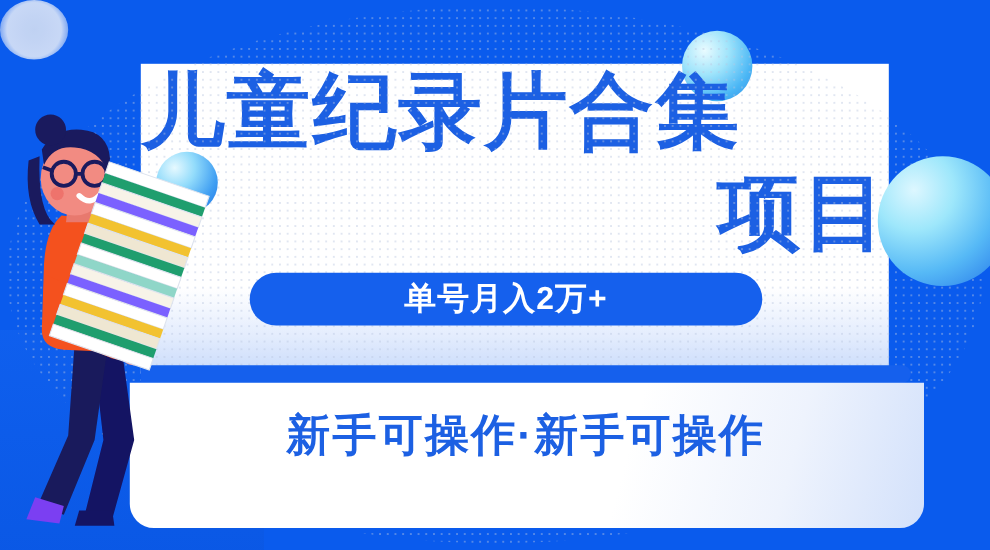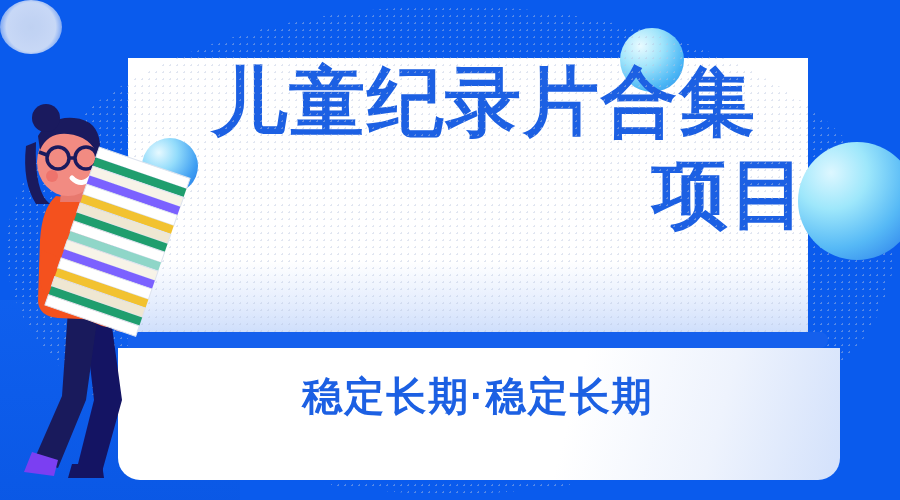--- a/index.html
+++ b/index.html
@@ -62,24 +62,23 @@
   
   .card-bottom{
     position:absolute;left:118px;top:348px;width:722px;height:132px;
     background:linear-gradient(105deg,#ffffff 0%,#ffffff 62%,#eef3fd 82%,#d3e1fb 100%);
     border-radius:0 0 22px 22px;
   }
 
   
   .title{
     position:absolute;left:128px;top:60px;width:660px;
-    text-align:center;color:#1c60e3;
+    text-align:left;color:#1c60e3;
     font-size:76px;line-height:84px;font-weight:700;letter-spacing:2px;
     white-space:nowrap;
-    padding-left:26px;
   }
   .title-l2{
     position:absolute;left:128px;top:152px;width:680px;
     text-align:right;color:#1c60e3;
     font-size:76px;line-height:84px;font-weight:700;letter-spacing:2px;
   }
   .badge{
     position:absolute;left:227px;top:248px;width:466px;height:48px;
     background:#1560ed;border-radius:24px;
     display:flex;align-items:center;justify-content:center;
@@ -105,28 +104,31 @@
   <div class="card-top"></div>
 
   <div class="sphere sphere-top"></div>
 
   <div class="title">儿童纪录片合集</div>
   <div class="title-l2">项目</div>
 
   <div class="sphere-card-shadow"></div>
   <div class="sphere sphere-card"></div>
 
+  <div class="badge">
+    <span>单号月入2万+</span>
+  </div>
 
   <div class="card-top-bar"></div>
 
   <div class="card-bottom"></div>
 
   <div class="sphere sphere-right"></div>
 
-  <div class="subtitle">稳定长期·稳定长期</div>
+  <div class="subtitle">新手可操作·新手可操作</div>
 
   <svg class="illo" viewBox="0 0 210 400">
 
     <path d="M78 212 L104 212 L116 300 L96 372 L70 372 L88 300 Z" fill="#141463"></path>
 
     <path d="M66 364 L96 364 L98 378 L62 378 Z" fill="#141463"></path>
 
     <path d="M62 210 L92 214 L80 300 L52 368 L28 360 L56 296 Z" fill="#191a5c"></path>
 
     <path d="M26 352 L52 360 L48 376 L18 372 Z" fill="#7b3ff2"></path>

